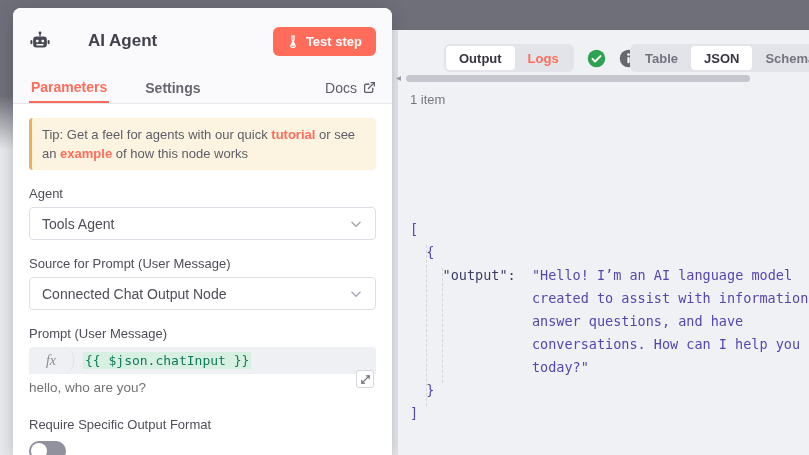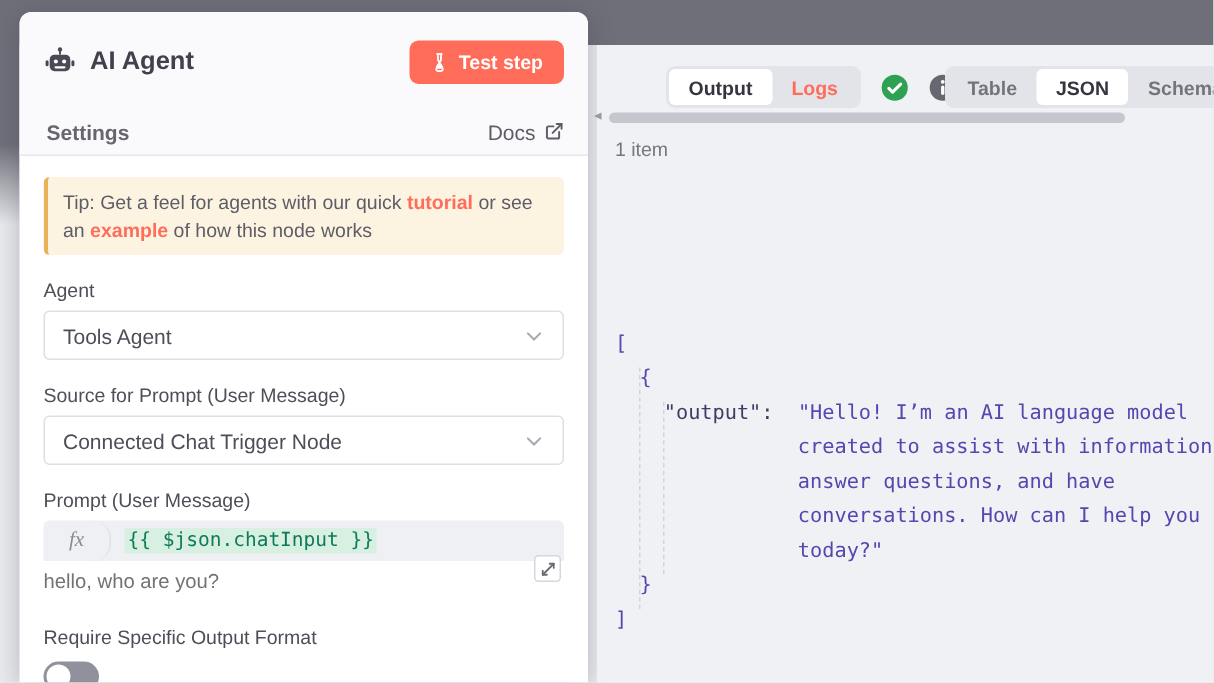--- a/index.html
+++ b/index.html
@@ -15,21 +15,21 @@
                 background:linear-gradient(#6f6f79 55%, rgba(111,111,121,0)); }
 
   
   .card {
     position:absolute; left:13px; top:8px; width:379px; height:447px;
     background:#ffffff; border-radius:8px 8px 0 0;
     box-shadow:0 2px 16px rgba(50,50,70,.28);
     overflow:hidden;
   }
   .card-header { background:#fafafc; padding:16px 16px 0 16px; border-bottom:1px solid #e6e6ec; }
-  .title-row { display:flex; align-items:center; height:34px; }
+  .title-row { display:flex; align-items:center; height:34px;gap:28px; }
   .node-icon { width:22px; height:22px; margin-right:9px; flex:0 0 auto; }
   .node-title { font-size:17px; font-weight:bold; color:#41414d; flex:1; }
   .test-step-btn {
     display:flex; align-items:center; gap:7px;
     background:#ff6d5a; color:#fff; border:none; border-radius:6px;
     font-family:inherit; font-size:13px; font-weight:bold;
     padding:7px 14px; cursor:pointer;justify-content:center;
   }
   .tabs-row { display:flex; align-items:center; margin-top:14px; height:31px; }
   .tab { font-size:14px; font-weight:600; color:#66666f; padding:0 2px; height:100%; display:flex; align-items:center; cursor:pointer; }
@@ -122,20 +122,21 @@
         <span>
           <svg width="12" height="13" viewBox="0 0 24 26">
             <path d="M9 2h6M10 3v7l6 11a2.5 2.5 0 0 1-2.2 3.8H10.2A2.5 2.5 0 0 1 8 21L14 10V3" fill="none" stroke="#ffffff" stroke-width="2.4" stroke-linecap="round" stroke-linejoin="round"></path>
             <path d="M9.2 15h5.6l2 4.5c.5 1-.2 2-1.2 2h-7.2c-1 0-1.7-1-1.2-2z" fill="#ffffff"></path>
           </svg>
         </span>
         <span>Test step</span>
       </button>
     </div>
     <div class="tabs-row">
+      <div class="tab active">Parameters</div>
       <div class="tab">Settings</div>
       <div class="docs-link">
         <span>Docs</span>
         <span>
           <svg width="13" height="13" viewBox="0 0 24 24" fill="none" stroke="#5d5d68" stroke-width="2.4" stroke-linecap="round" stroke-linejoin="round">
             <path d="M18 13v6a2 2 0 0 1-2 2H5a2 2 0 0 1-2-2V8a2 2 0 0 1 2-2h6"></path>
             <path d="M15 3h6v6"></path>
               <path d="M10 14L21 3"></path>
           </svg>
         </span>
@@ -153,21 +154,21 @@
       <span>Tools Agent</span>
       <span class="chev">
         <svg width="14" height="14" viewBox="0 0 24 24" fill="none" stroke="#a3a8b2" stroke-width="2.4" stroke-linecap="round">
             <path d="M5 9l7 7 7-7"></path>
           </svg>
       </span>
     </div>
 
     <div class="field-label">Source for Prompt (User Message)</div>
     <div class="select">
-      <span>Connected Chat Trigger Node</span>
+      <span>Connected Chat Output Node</span>
       <span class="chev">
         <svg width="14" height="14" viewBox="0 0 24 24" fill="none" stroke="#a3a8b2" stroke-width="2.4" stroke-linecap="round">
             <path d="M5 9l7 7 7-7"></path>
           </svg>
       </span>
     </div>
 
     <div class="field-label">Prompt (User Message)</div>
     <div class="expr-field">
       <span class="fx-cell">fx</span>

